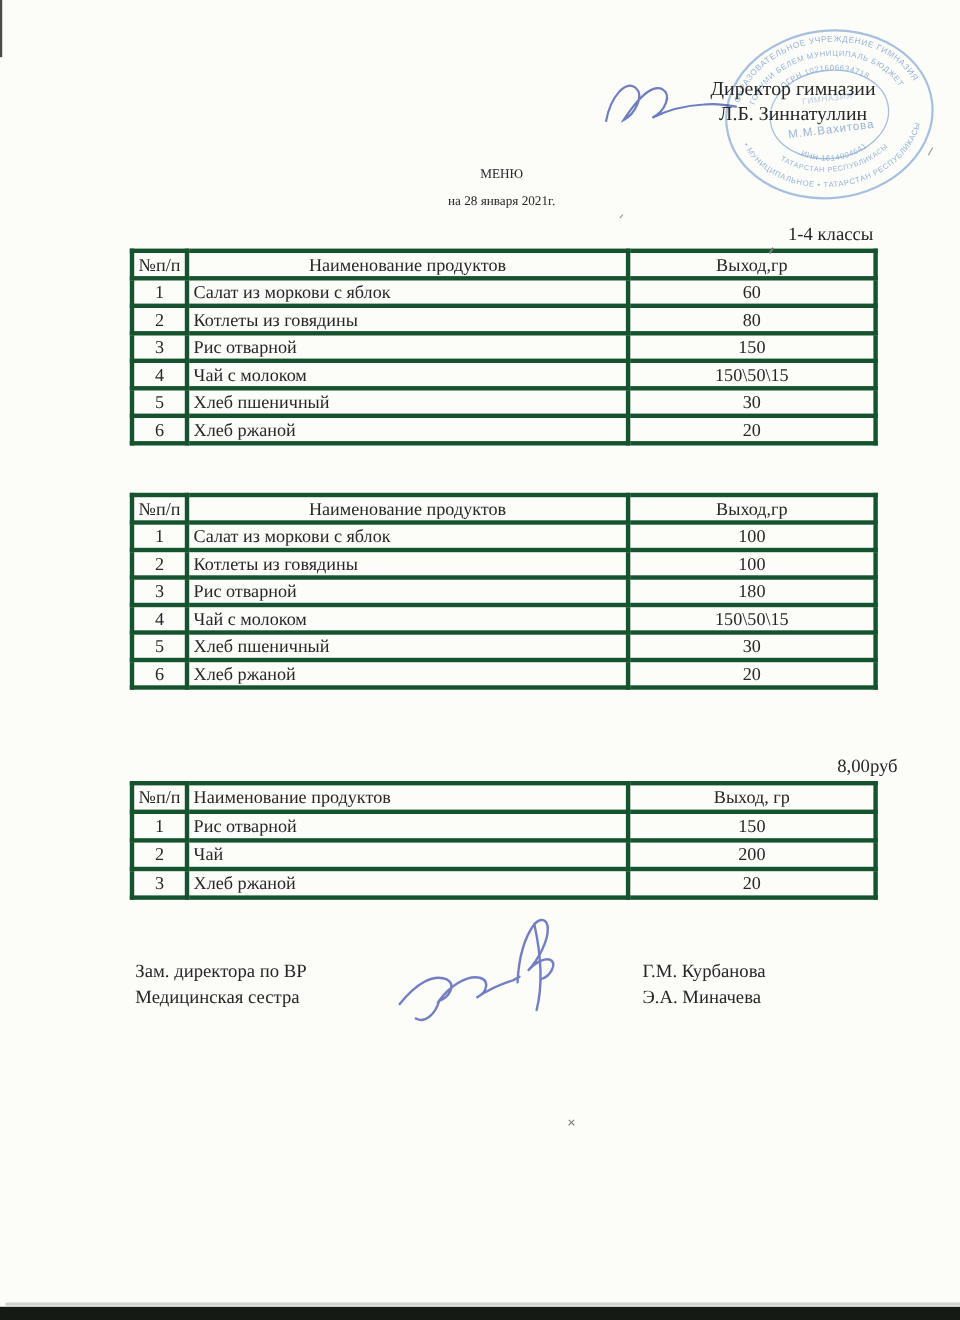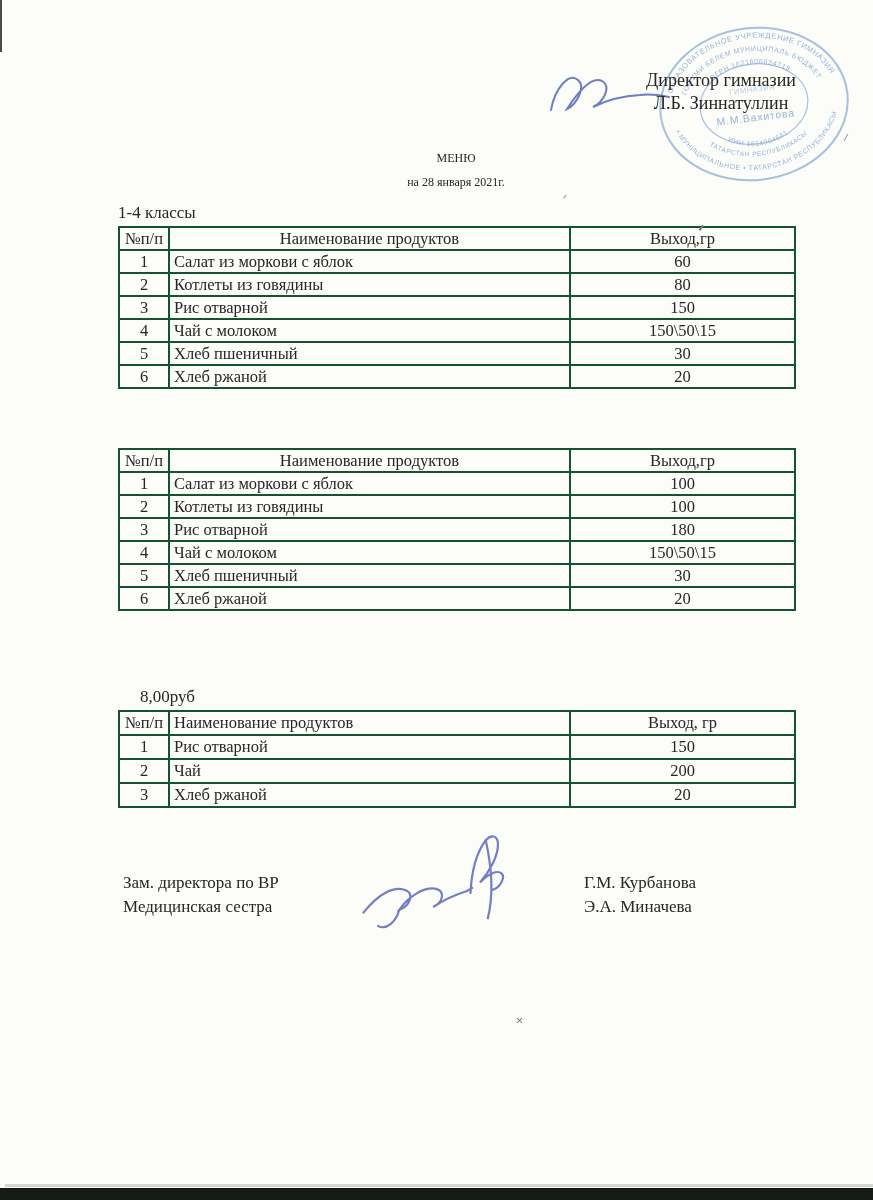--- a/index.html
+++ b/index.html
@@ -15,25 +15,25 @@
   #director-sig{left:545px;top:64px;}
   #footer-sig{left:352px;top:830px;transform:rotate(-3deg);}
   
   .title-block{position:absolute;left:118px;top:146px;width:676px;text-align:center;
                font-size:12px;line-height:24px;}
   
   .menu-section{position:absolute;left:118px;width:676px;}
   .sec1{top:202px;}
   .sec2{top:448px;}
   .sec3{top:686px;}
-  .tbl-heading{text-align:left;font-size:17px;line-height:21px;margin-bottom:3px;}
+  .tbl-heading{text-align:right;font-size:17px;line-height:21px;margin-bottom:3px;}
   .sec3 .tbl-heading{transform:translateX(22px);}
   table.menu-table{border-collapse:collapse;width:676px;border:1.6px solid #383838;
                    table-layout:fixed;}
-  .menu-table th,.menu-table td{border:2px solid #14532d;font-weight:normal;
+  .menu-table th,.menu-table td{border:4px solid #14532d;font-weight:normal;
       font-size:16.5px;text-align:center;padding:0;height:21px;vertical-align:middle;
       overflow:hidden;white-space:nowrap;}
   .sec3 .menu-table th,.sec3 .menu-table td{height:22px;}
   .menu-table .align-left{text-align:left;padding-left:4px;}
   
   .footer-roles{position:absolute;left:123px;top:871px;font-size:17px;line-height:23.5px;}
   .footer-names{position:absolute;left:584px;top:871px;font-size:17px;line-height:23.5px;}
   
   .speck{position:absolute;background:#777;}
   #speck-tick{left:698px;top:227px;width:6px;height:1.5px;transform:rotate(-55deg);}

